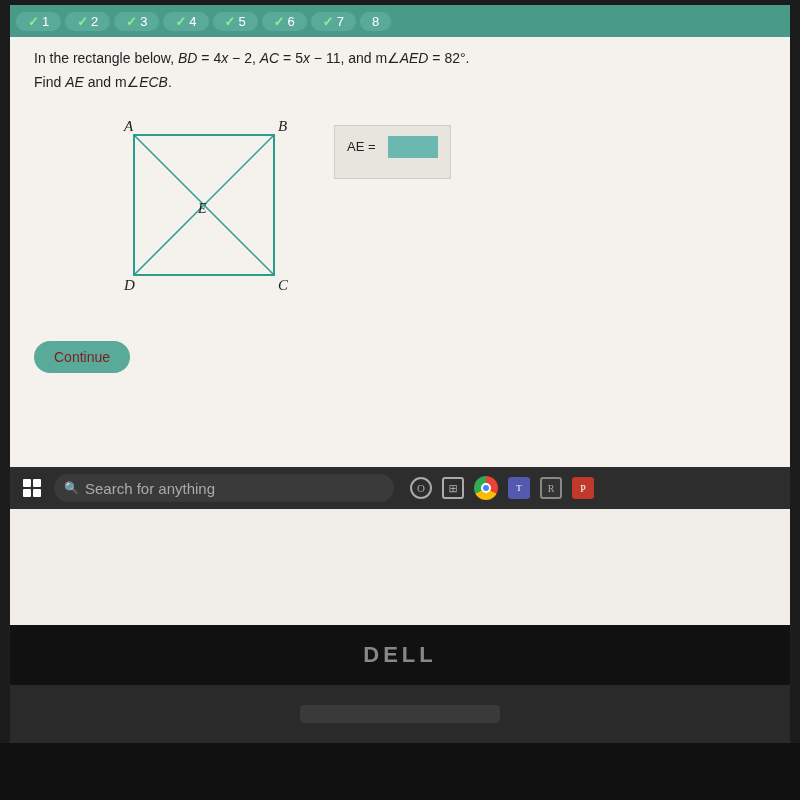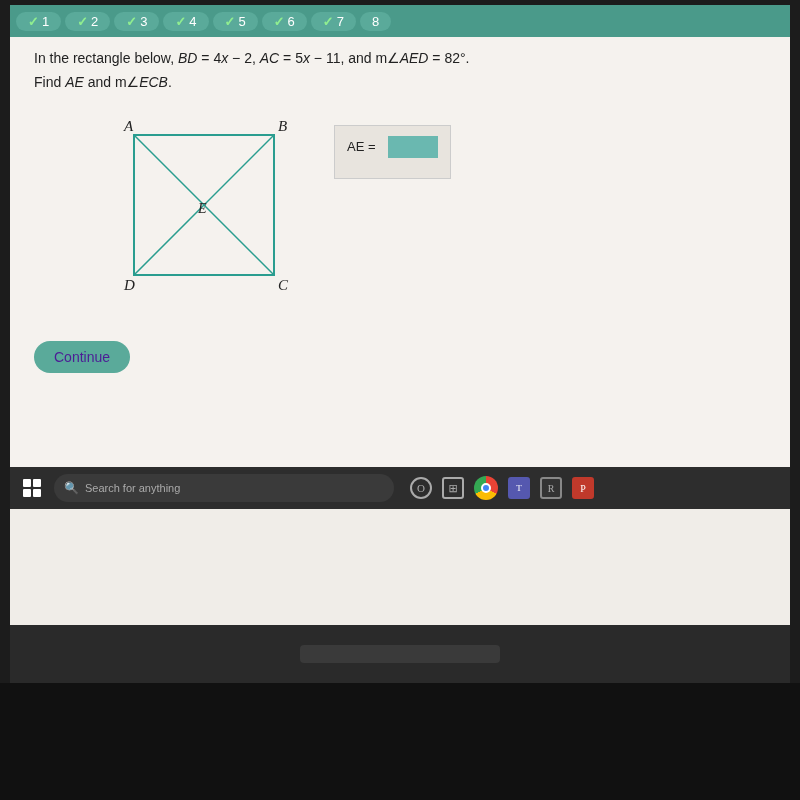--- a/index.html
+++ b/index.html
@@ -115,21 +115,21 @@
       width: 50px;
       height: 22px;
       background: #6ab8b0;
       border: none;
       display: inline-block;
     }
 
     
     .continue-btn {
       background: #5aaa9a;
-      color: #4c1d95;
+      color: #7f1d1d;
       border: none;
       border-radius: 16px;
       padding: 8px 20px;
       font-size: 14px;
       font-family: Arial, sans-serif;
       cursor: pointer;
       margin-top: 12px;
       margin-left: 0;
     }
 
@@ -177,21 +177,21 @@
       gap: 6px;
     }
 
     .search-icon {
       color: #aaa;
       font-size: 12px;
     }
 
     .search-text {
       color: #aaa;
-      font-size: 11px;
+      font-size: 15px;
       font-family: Arial, sans-serif;
     }
 
     .taskbar-icons {
       display: flex;
       align-items: center;
       gap: 10px;
       margin-left: 8px;
     }
 
@@ -387,19 +387,22 @@
         </div>
 
         <div class="taskbar-icon-square" style="background:#5558af; border-color:#5558af; color:white; font-size:9px;">T</div>
         <div class="taskbar-icon-square" style="background:#333; border-color:#888; color:#aaa; font-size:10px;">R</div>
         <div class="taskbar-icon-square" style="background:#c0392b; border-color:#c0392b; color:white; font-size:10px;">P</div>
       </div>
     </div>
 
   </div>
 
+  <div class="dell-area">
+    <span class="dell-logo">DELL</span>
+  </div>
 
   <div class="stand-area">
     <div class="stand-foot"></div>
   </div>
 
   <div class="bottom-dark"></div>
 </div>
 
 </body></html>

